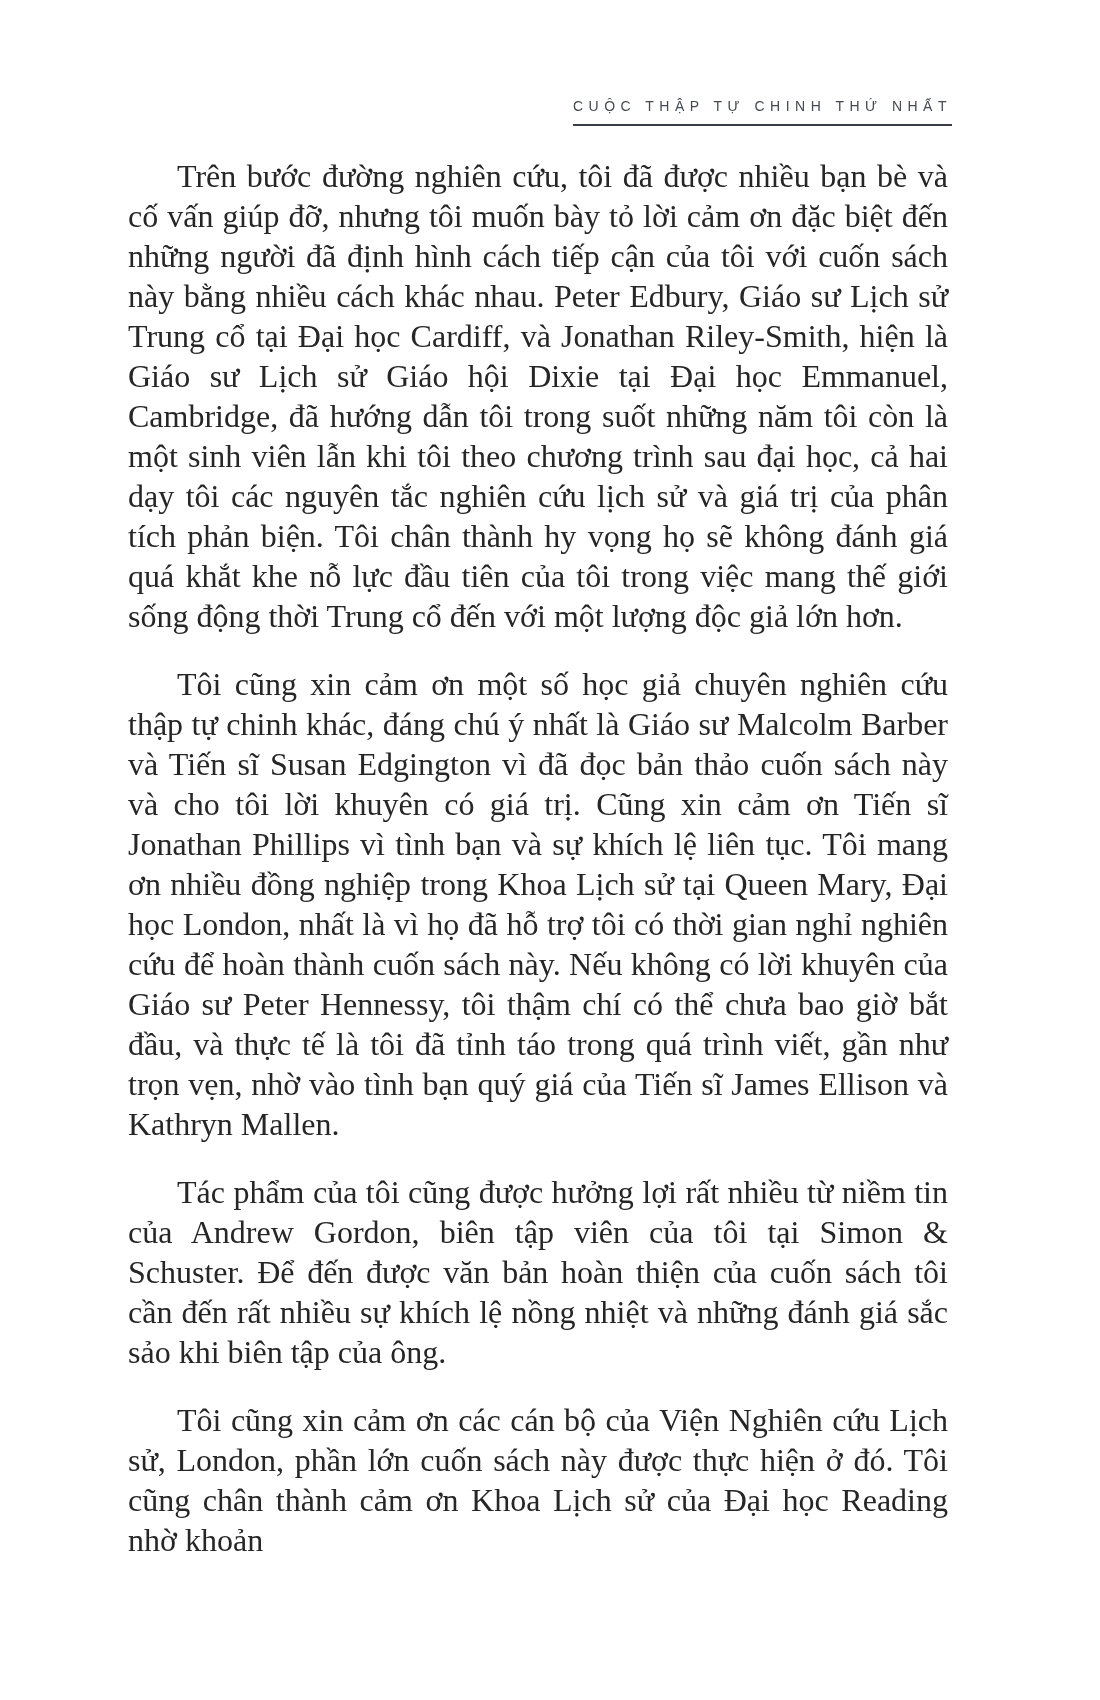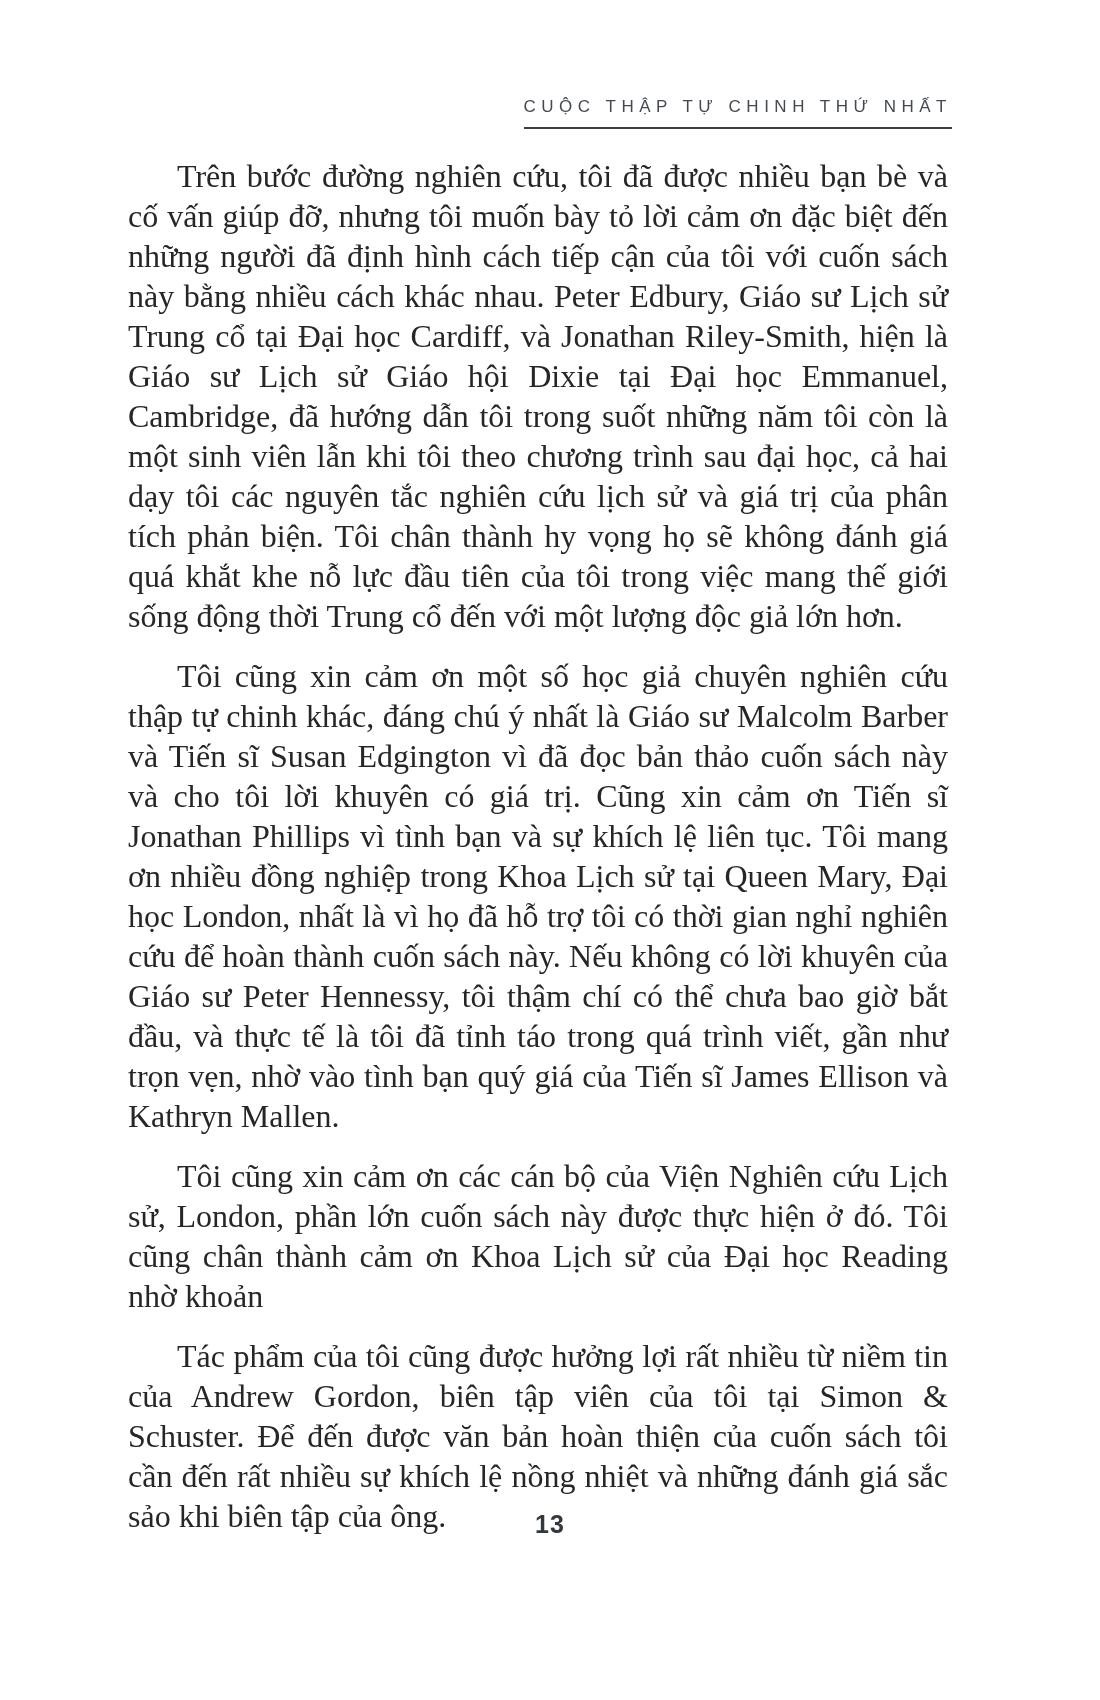--- a/index.html
+++ b/index.html
@@ -19,21 +19,21 @@
   .running-head {
     position: absolute;
     top: 97px;
     left: 128px;
     right: 148px;
     text-align: right;
   }
   .running-head-inner {
     display: inline-block;
     font-family: "Liberation Sans", sans-serif;
-    font-size: 17px;
+    font-size: 14px;
     font-weight: 400;
     letter-spacing: 5.5px;
     color: #454951;
     border-bottom: 2px solid #3a3e45;
     padding-bottom: 10px;
     white-space: nowrap;
   }
   
   .body-text {
     position: absolute;
@@ -44,21 +44,21 @@
   p.para {
     margin: 0;
     text-indent: 49px;
     text-align: justify;
     font-family: "Liberation Serif", serif;
     font-size: 32px;
     line-height: 40px;
     color: #262626;
   }
   p.para + p.para {
-    margin-top: 20px;
+    margin-top: 28px;
   }
   
   .page-number {
     position: absolute;
     top: 1510px;
     left: 0;
     width: 100%;
     text-align: center;
     font-family: "Liberation Sans", sans-serif;
     font-weight: 700;
@@ -72,19 +72,18 @@
 
 <div class="page">
 
   <div class="running-head">
     <span class="running-head-inner">CUỘC THẬP TỰ CHINH THỨ NHẤT</span>
   </div>
 
   <div class="body-text">
     <p class="para">Trên bước đường nghiên cứu, tôi đã được nhiều bạn bè và cố vấn giúp đỡ, nhưng tôi muốn bày tỏ lời cảm ơn đặc biệt đến những người đã định hình cách tiếp cận của tôi với cuốn sách này bằng nhiều cách khác nhau. Peter Edbury, Giáo sư Lịch sử Trung cổ tại Đại học Cardiff, và Jonathan Riley-Smith, hiện là Giáo sư Lịch sử Giáo hội Dixie tại Đại học Emmanuel, Cambridge, đã hướng dẫn tôi trong suốt những năm tôi còn là một sinh viên lẫn khi tôi theo chương trình sau đại học, cả hai dạy tôi các nguyên tắc nghiên cứu lịch sử và giá trị của phân tích phản biện. Tôi chân thành hy vọng họ sẽ không đánh giá quá khắt khe nỗ lực đầu tiên của tôi trong việc mang thế giới sống động thời Trung cổ đến với một lượng độc giả lớn hơn.</p>
     <p class="para">Tôi cũng xin cảm ơn một số học giả chuyên nghiên cứu thập tự chinh khác, đáng chú ý nhất là Giáo sư Malcolm Barber và Tiến sĩ Susan Edgington vì đã đọc bản thảo cuốn sách này và cho tôi lời khuyên có giá trị. Cũng xin cảm ơn Tiến sĩ Jonathan Phillips vì tình bạn và sự khích lệ liên tục. Tôi mang ơn nhiều đồng nghiệp trong Khoa Lịch sử tại Queen Mary, Đại học London, nhất là vì họ đã hỗ trợ tôi có thời gian nghỉ nghiên cứu để hoàn thành cuốn sách này. Nếu không có lời khuyên của Giáo sư Peter Hennessy, tôi thậm chí có thể chưa bao giờ bắt đầu, và thực tế là tôi đã tỉnh táo trong quá trình viết, gần như trọn vẹn, nhờ vào tình bạn quý giá của Tiến sĩ James Ellison và Kathryn Mallen.</p>
+    <p class="para">Tác phẩm của tôi cũng được hưởng lợi rất nhiều từ niềm tin của Andrew Gordon, biên tập viên của tôi tại Simon &amp; Schuster. Để đến được văn bản hoàn thiện của cuốn sách tôi cần đến rất nhiều sự khích lệ nồng nhiệt và những đánh giá sắc sảo khi biên tập của ông.</p>
     <p class="para">Tôi cũng xin cảm ơn các cán bộ của Viện Nghiên cứu Lịch sử, London, phần lớn cuốn sách này được thực hiện ở đó. Tôi cũng chân thành cảm ơn Khoa Lịch sử của Đại học Reading nhờ khoản</p>
-    <p class="para">Tác phẩm của tôi cũng được hưởng lợi rất nhiều từ niềm tin của Andrew Gordon, biên tập viên của tôi tại Simon &amp; Schuster. Để đến được văn bản hoàn thiện của cuốn sách tôi cần đến rất nhiều sự khích lệ nồng nhiệt và những đánh giá sắc sảo khi biên tập của ông.</p>
   </div>
 
-  <div class="page-number">13</div>
 
 </div>
 
 </body></html>

